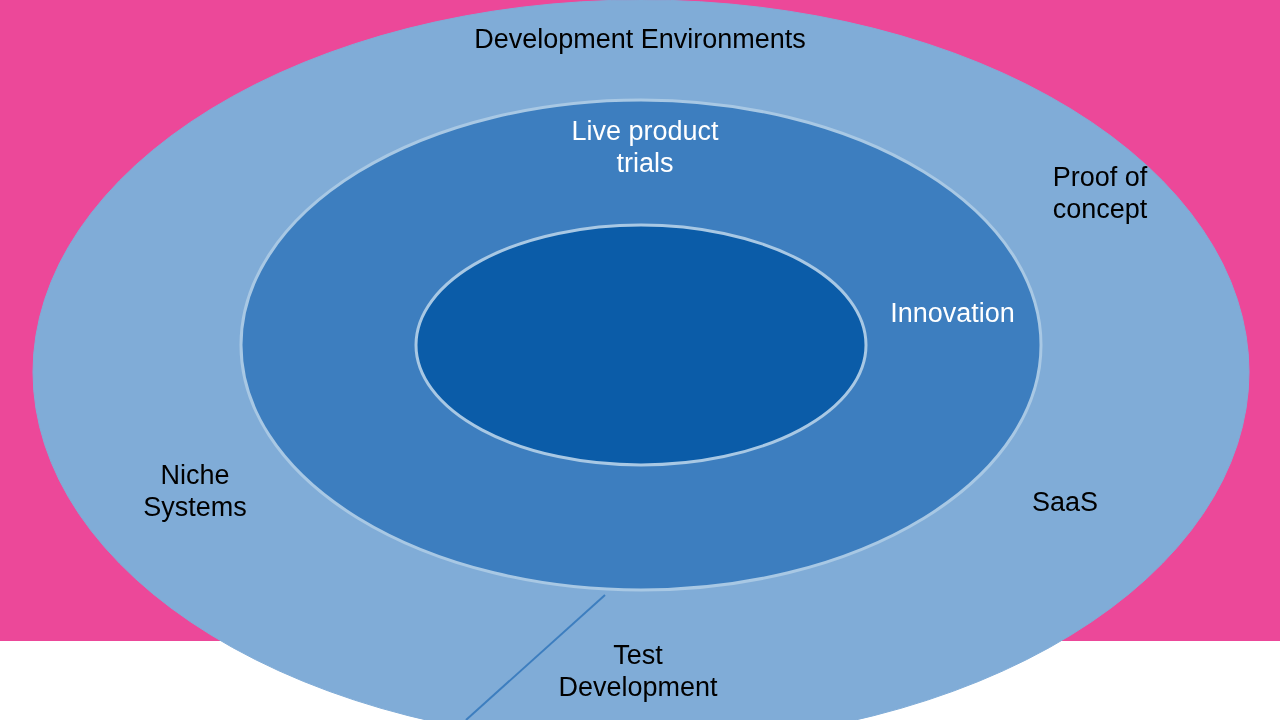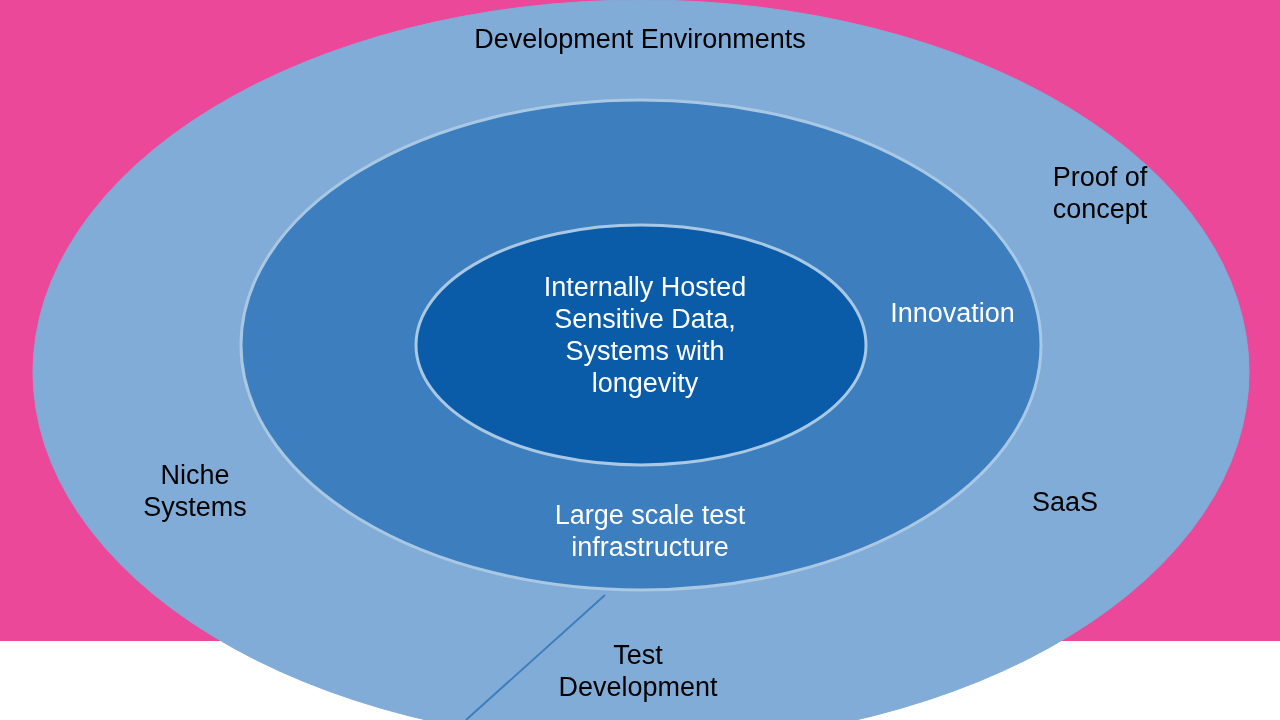--- a/index.html
+++ b/index.html
@@ -87,25 +87,21 @@
 concept</div>
 
   <div class="label label-outer" id="lbl-niche">Niche
 Systems</div>
 
   <div class="label label-outer" id="lbl-saas">SaaS</div>
 
   <div class="label label-outer" id="lbl-test-env">Test
 Development</div>
 
+  <div class="label label-ring" id="lbl-live-trials">Live product
+trials</div>
 
 
   <div class="label label-ring" id="lbl-innovation">Innovation</div>
 
-  <div class="label label-ring" id="lbl-large-scale">Large scale test
-infrastructure</div>
 
-  <div class="label label-core" id="lbl-core-text">Internally Hosted
-Sensitive Data,
-Systems with
-longevity</div>
 
 </div>
 
 </body></html>

